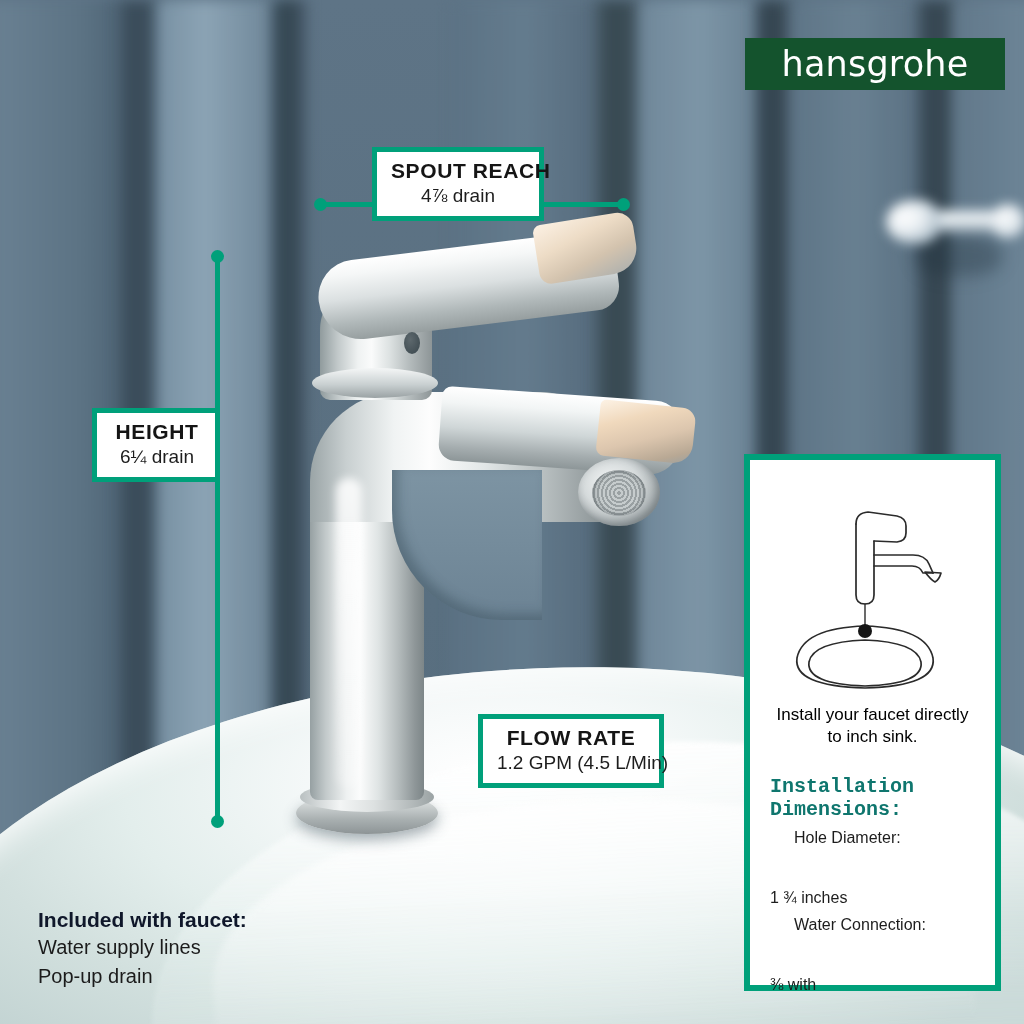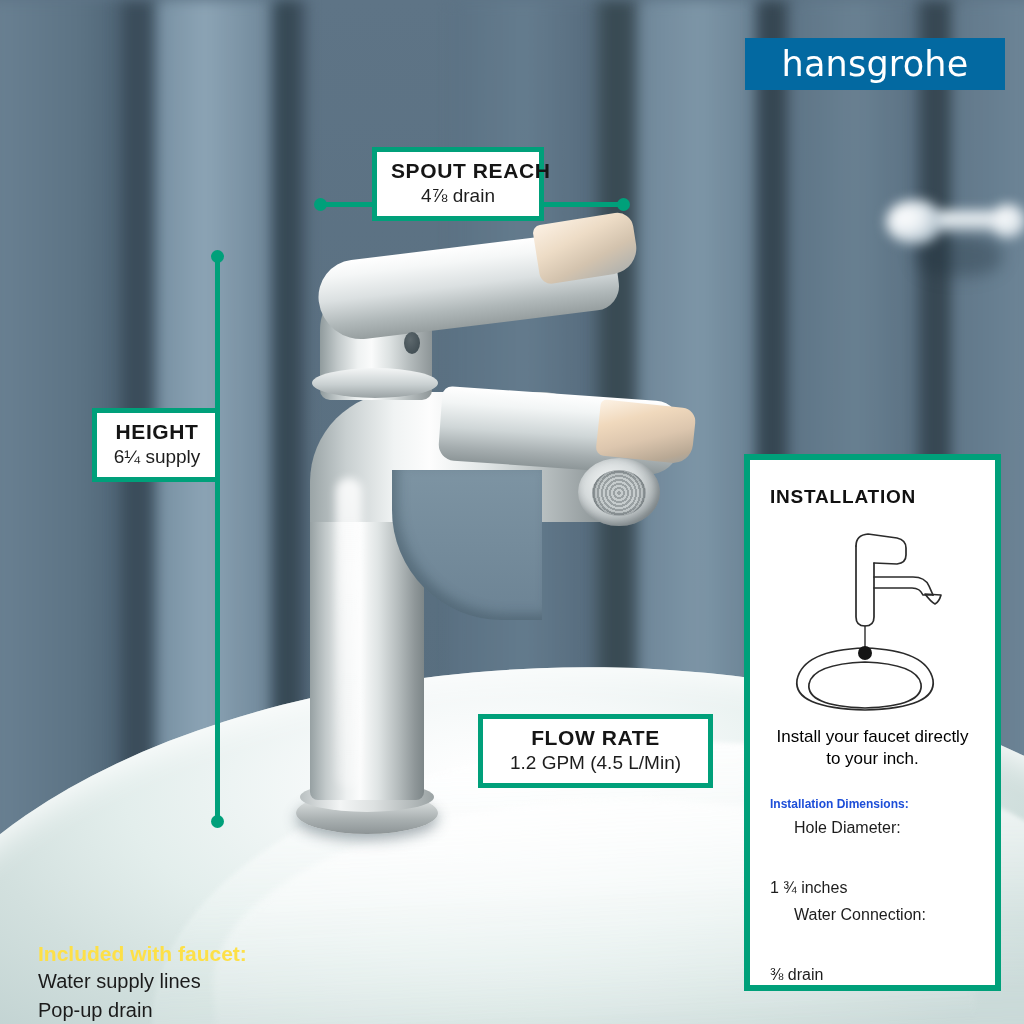--- a/index.html
+++ b/index.html
@@ -216,21 +216,21 @@
     width: 26px; height: 310px;
     border-radius: 20px;
     background: linear-gradient(180deg, rgba(255,255,255,.85), rgba(255,255,255,.25));
     filter: blur(4px);
   }
 
   
   .logo {
     position: absolute; left: 745px; top: 38px;
     width: 260px; height: 52px;
-    background: #0369a1;
+    background: #14532d;
     display: flex; align-items: center; justify-content: center;
   }
   .logo span {
     color: #ffffff;
     font-size: 35px;
     font-weight: 400;
     letter-spacing: .2px;
     font-family: "DejaVu Sans", sans-serif;
   }
 
@@ -254,21 +254,21 @@
   .callout .c-value {
     font-size: 19px;
     color: #1d1d1d;
     line-height: 1.25;
     margin-top: 1px;
     white-space: nowrap;
   }
 
   #callout-spout { left: 372px; top: 147px; width: 172px; }
   #callout-height { left: 92px;  top: 408px; width: 128px; padding-left: 16px; }
-  #callout-flow   { left: 478px; top: 714px; width: 235px; }
+  #callout-flow   { left: 478px; top: 714px; width: 186px; }
 
   
   .meas-h {
     position: absolute; left: 316px; top: 202px;
     width: 312px; height: 5px;
     background: #00a07a;
   }
   .meas-h .dot-l, .meas-h .dot-r {
     position: absolute; top: -4px;
     width: 13px; height: 13px; border-radius: 50%;
@@ -307,35 +307,35 @@
   .ip-diagram { margin: 14px auto 4px; display: block; }
   .ip-hole-title {
     text-align: center; font-size: 26px; font-weight: bold;
     color: #111; margin-top: 6px;
   }
   .ip-hole-sub {
     text-align: center; font-size: 17px; color: #000000;
     line-height: 1.32; margin-top: 14px;
   }
   .ip-dims-title {
-    font-size: 12px; font-weight: bold; color: #1d4ed8;
+    font-size: 20px; font-weight: bold; color: #0f766e;
     margin-top: 26px;
+    font-family: Liberation Mono, monospace;
   }
   .ip-dim-label { font-size: 16px; color: #1d1d1d; margin-top: 7px; line-height: 1.25; margin-left: 24px; }
   .ip-dim-value { font-size: 16px; color: #1d1d1d; line-height: 1.25; margin-top: 40px; }
 
   
   #included {
     position: absolute; left: 38px; top: 906px;
     width: 330px;
   }
   #included .inc-title {
-    font-size: 21px; font-weight: bold; color: #fde047;
+    font-size: 21px; font-weight: bold; color: #0f172a;
     line-height: 1.3;
-    margin-top: 34px;
   }
   #included .inc-item {
     font-size: 20px; color: #1b1b1b; line-height: 1.42;
   }
 </style>
 </head>
 <body>
 
 <div id="stage">
 
@@ -397,30 +397,29 @@
     <div class="dot-b"></div>
   </div>
 
   <div class="callout" id="callout-spout">
     <div class="c-title">SPOUT REACH</div>
     <div class="c-value">4⅞ drain</div>
   </div>
 
   <div class="callout" id="callout-height">
     <div class="c-title">HEIGHT</div>
-    <div class="c-value">6¼ supply</div>
+    <div class="c-value">6¼ drain</div>
   </div>
 
   <div class="callout" id="callout-flow">
     <div class="c-title">FLOW RATE</div>
     <div class="c-value">1.2 GPM (4.5 L/Min)</div>
   </div>
 
   <div id="install-panel">
-    <div class="ip-heading">INSTALLATION</div>
 
     <svg class="ip-diagram" width="200" height="190" viewBox="0 0 200 190">
       <g fill="none" stroke="#2b2b2b" stroke-width="1.7" stroke-linejoin="round" stroke-linecap="round">
 
         <path d="M83 24 L83 95 Q83 104 92 104 Q101 104 101 95 L101 41"></path>
         <path d="M83 24 Q83 13 95 12 L124 16 Q133 18 133 26 L133 33 Q133 41 124 42 L101 41"></path>
         <path d="M101 55 L140 55 Q152 55 156 64 L160 73"></path>
         <path d="M101 66 L139 66 Q147 66 150 73 L160 73"></path>
         <path d="M152 72 Q158 80 162 82 Q166 80 168 73 Z"></path>
 
@@ -428,30 +427,30 @@
 
         <path d="M92 126 Q30 128 24 158 Q20 186 92 188 Q164 186 160 158 Q154 128 92 126 Z"></path>
 
         <path d="M92 140 Q40 142 36 162 Q33 184 92 186 Q151 184 148 162 Q144 142 92 140 Z"></path>
       </g>
       <circle cx="92" cy="131" r="7" fill="#151515"></circle>
     </svg>
 
     <div class="ip-hole-sub">
       <div>Install your faucet directly</div>
-      <div>to your inch.</div>
+      <div>to inch sink.</div>
     </div>
 
     <div class="ip-dims-title">Installation Dimensions:</div>
 
     <div class="ip-dim-label">Hole Diameter:</div>
     <div class="ip-dim-value">1 ¾ inches</div>
 
     <div class="ip-dim-label">Water Connection:</div>
-    <div class="ip-dim-value">⅜ drain</div>
+    <div class="ip-dim-value">⅜ with</div>
   </div>
 
   <div id="included">
     <div class="inc-title">Included with faucet:</div>
     <div class="inc-item">Water supply lines</div>
     <div class="inc-item">Pop-up drain</div>
   </div>
 
 </div>
 

